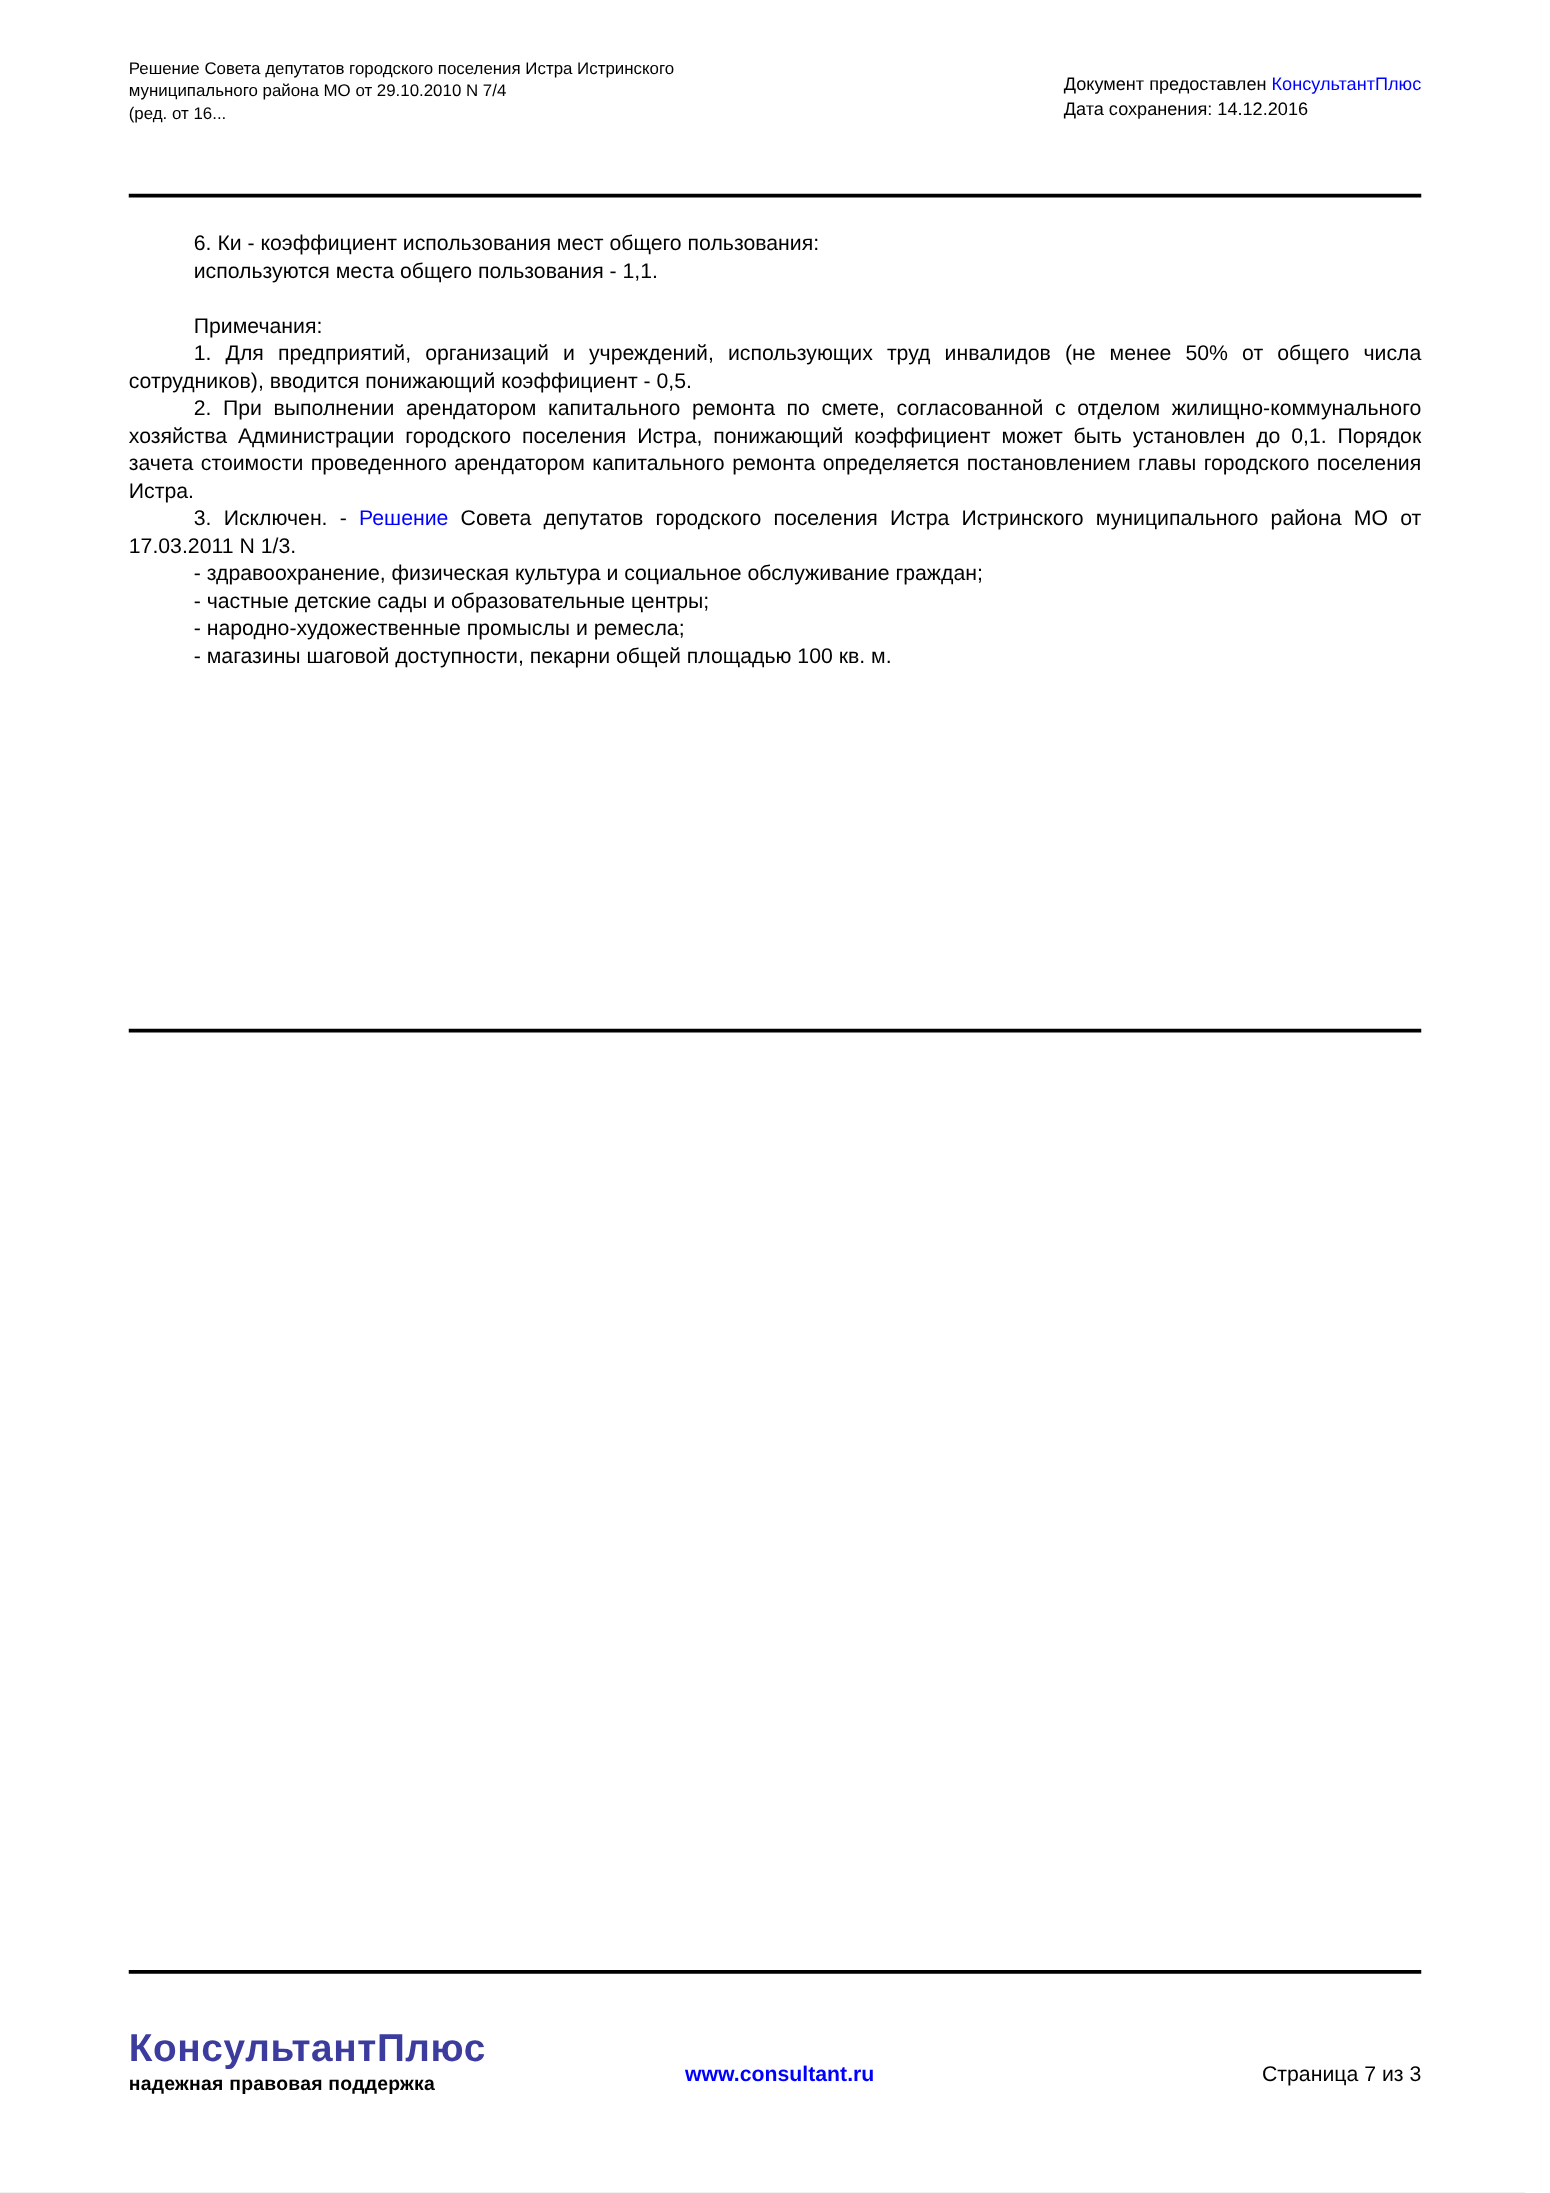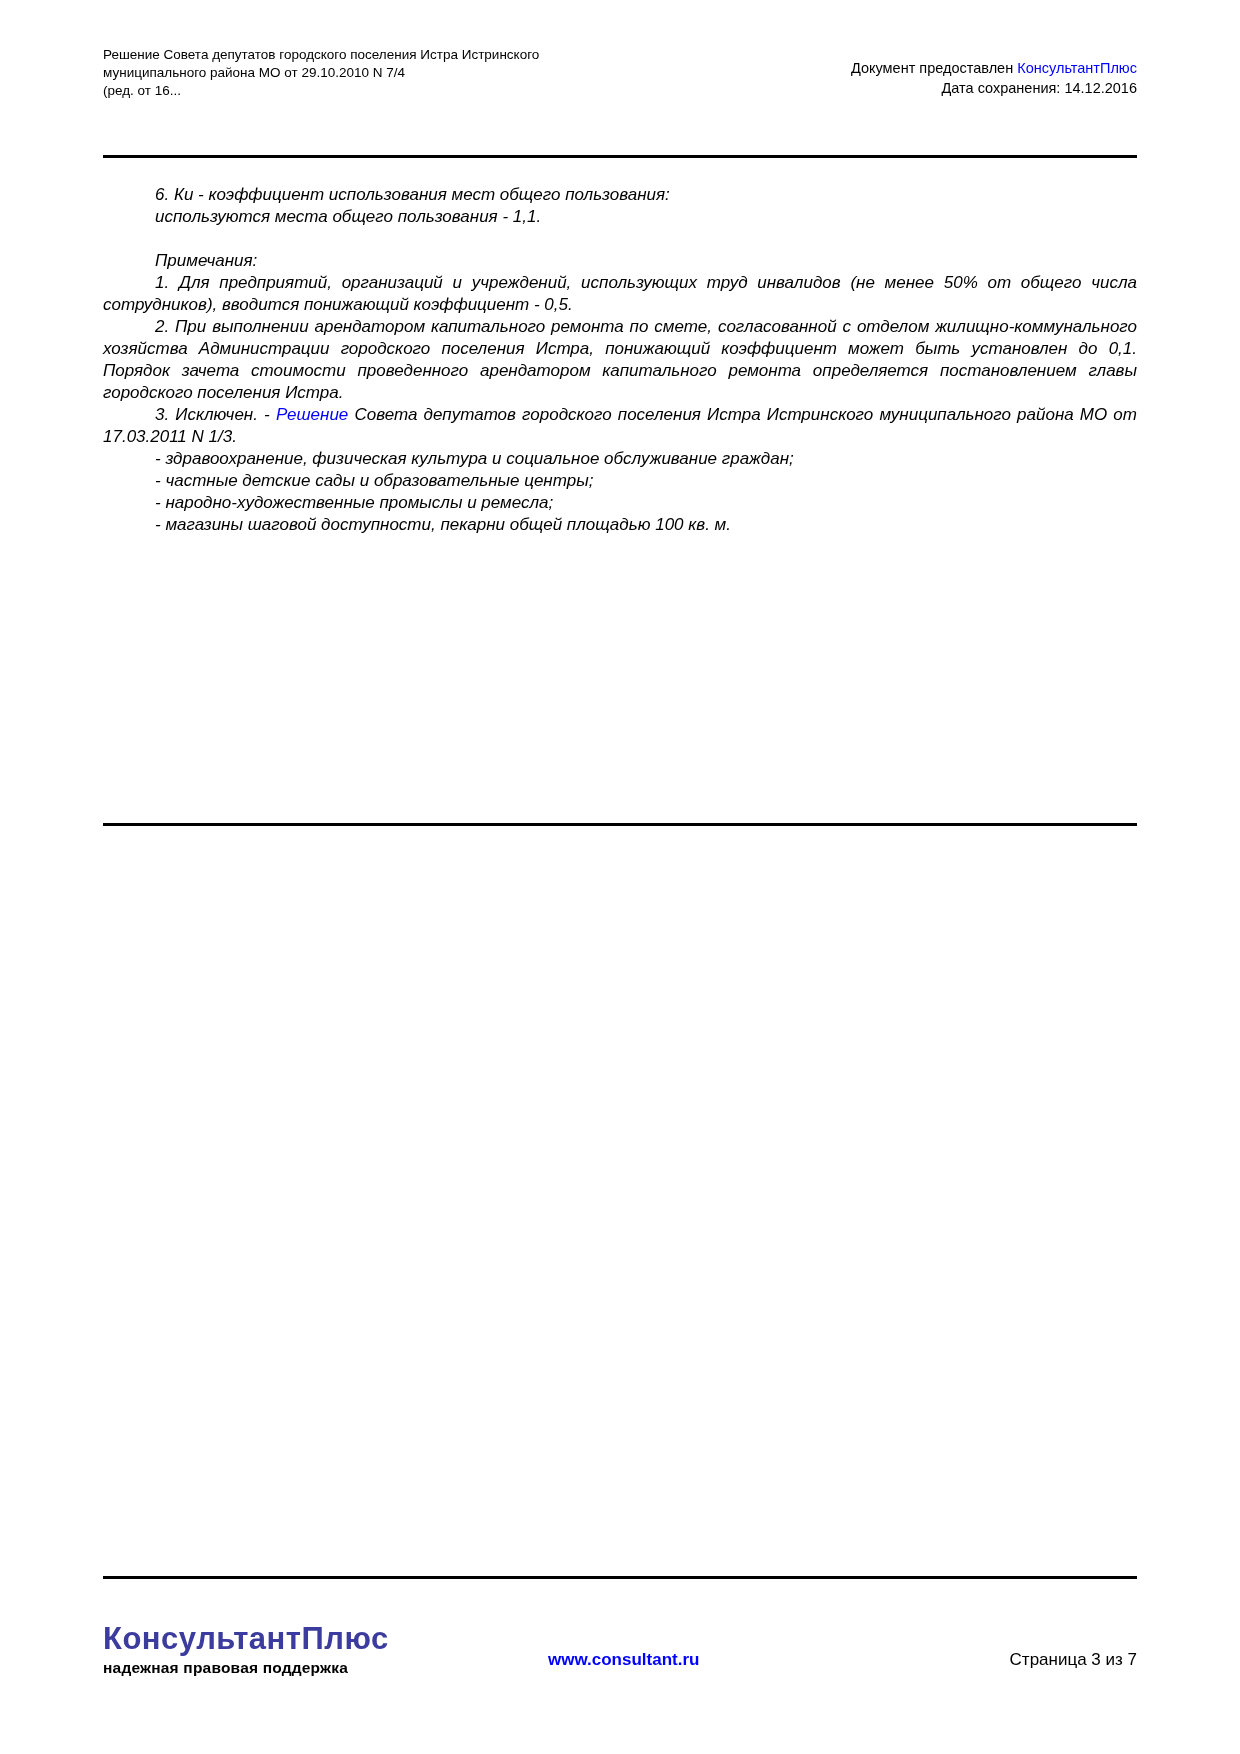--- a/index.html
+++ b/index.html
@@ -17,42 +17,41 @@
     position: absolute;
     left: 103px; top: 46px;
     width: 640px;
     font-size: 13.5px;
     line-height: 18px;
     color: #000;
   }
   .header-right {
     position: absolute;
     right: 103px; top: 58px;
-    text-align: right;
     font-size: 14.5px;
     line-height: 20px;
   }
   .rule {
     position: absolute;
     left: 103px;
     width: 1034px;
     height: 3px;
     background: #000;
   }
   .rule-top    { top: 155px; }
   .rule-mid    { top: 823px; }
   .rule-footer { top: 1576px; }
   .body-text {
     position: absolute;
     left: 103px; top: 184px;
     width: 1034px;
     font-size: 17px;
     line-height: 22px;
   }
-  .para { text-indent: 52px; text-align: justify; font-style: italic; }
+  .para { text-indent: 52px; text-align: justify; }
   .para.no-indent { text-indent: 0; }
   .para.gap-above { margin-top: 22px; }
   a.doclink {
     color: var(--link-color, #0000ff);
     text-decoration: none;
     cursor: pointer;
   }
   .footer-logo { position: absolute; left: 103px; top: 1622px; }
   .logo-title {
     font-size: 31px;
@@ -115,15 +114,15 @@
     <p class="para">- частные детские сады и образовательные центры;</p>
     <p class="para">- народно-художественные промыслы и ремесла;</p>
     <p class="para">- магазины шаговой доступности, пекарни общей площадью 100 кв. м.</p>
   </div>
 
   <div class="footer-logo">
     <div class="logo-title">КонсультантПлюс</div>
     <div class="logo-subtitle">надежная правовая поддержка</div>
   </div>
   <a class="footer-site" href="#">www.consultant.ru</a>
-  <div class="footer-page">Страница 3 из 7</div>
+  <div class="footer-page">Страница 7 из 3</div>
 
 </div>
 
 </body></html>

